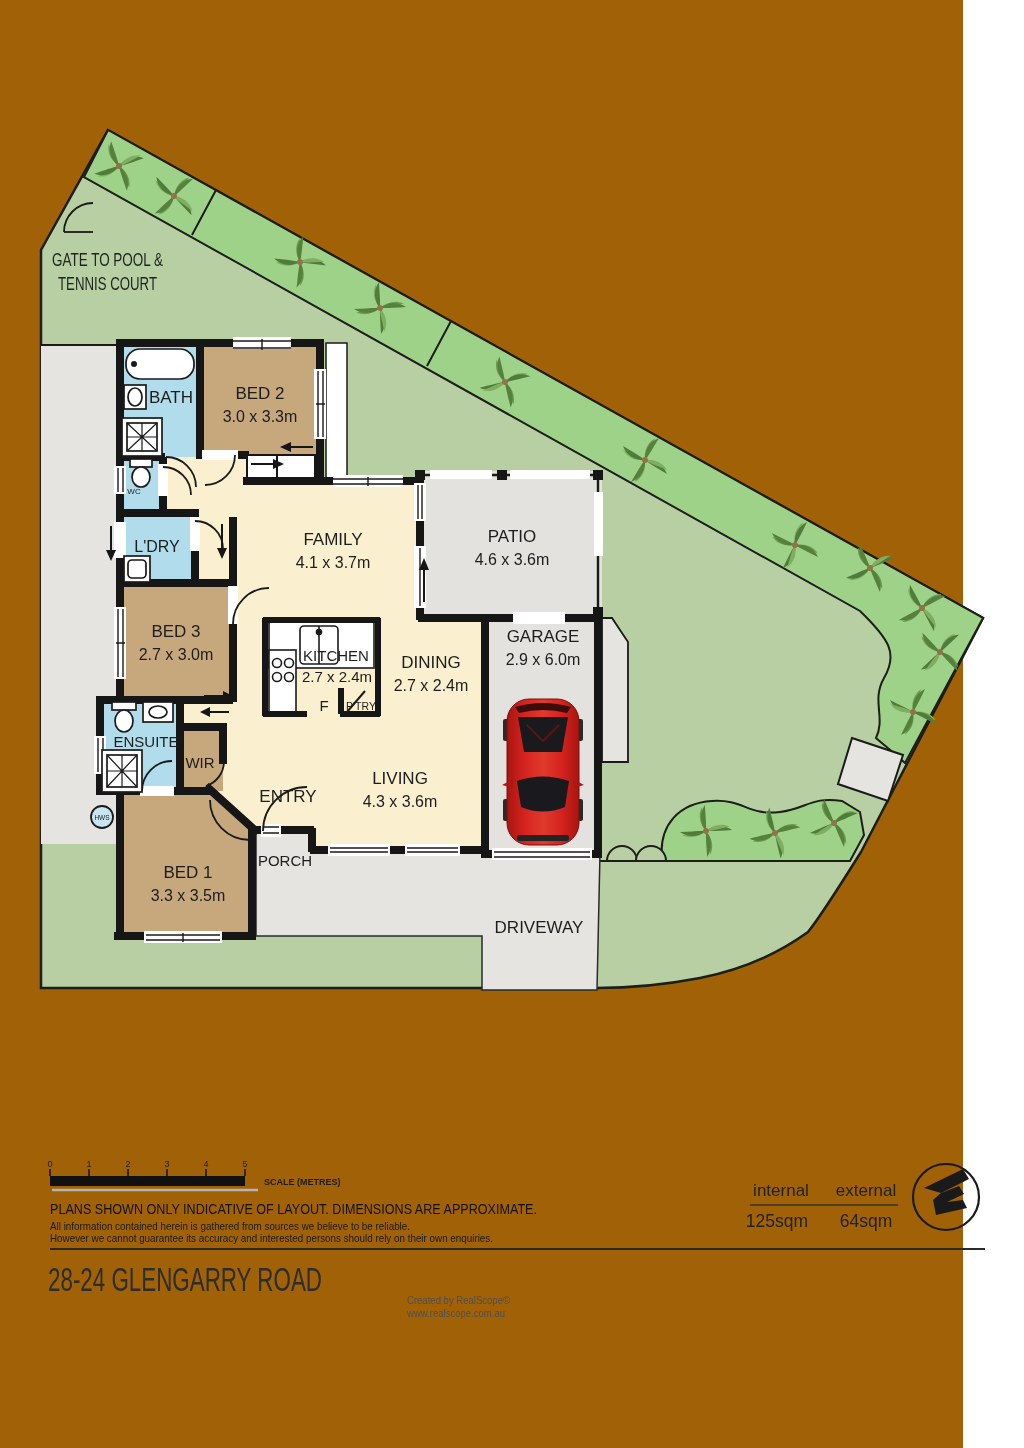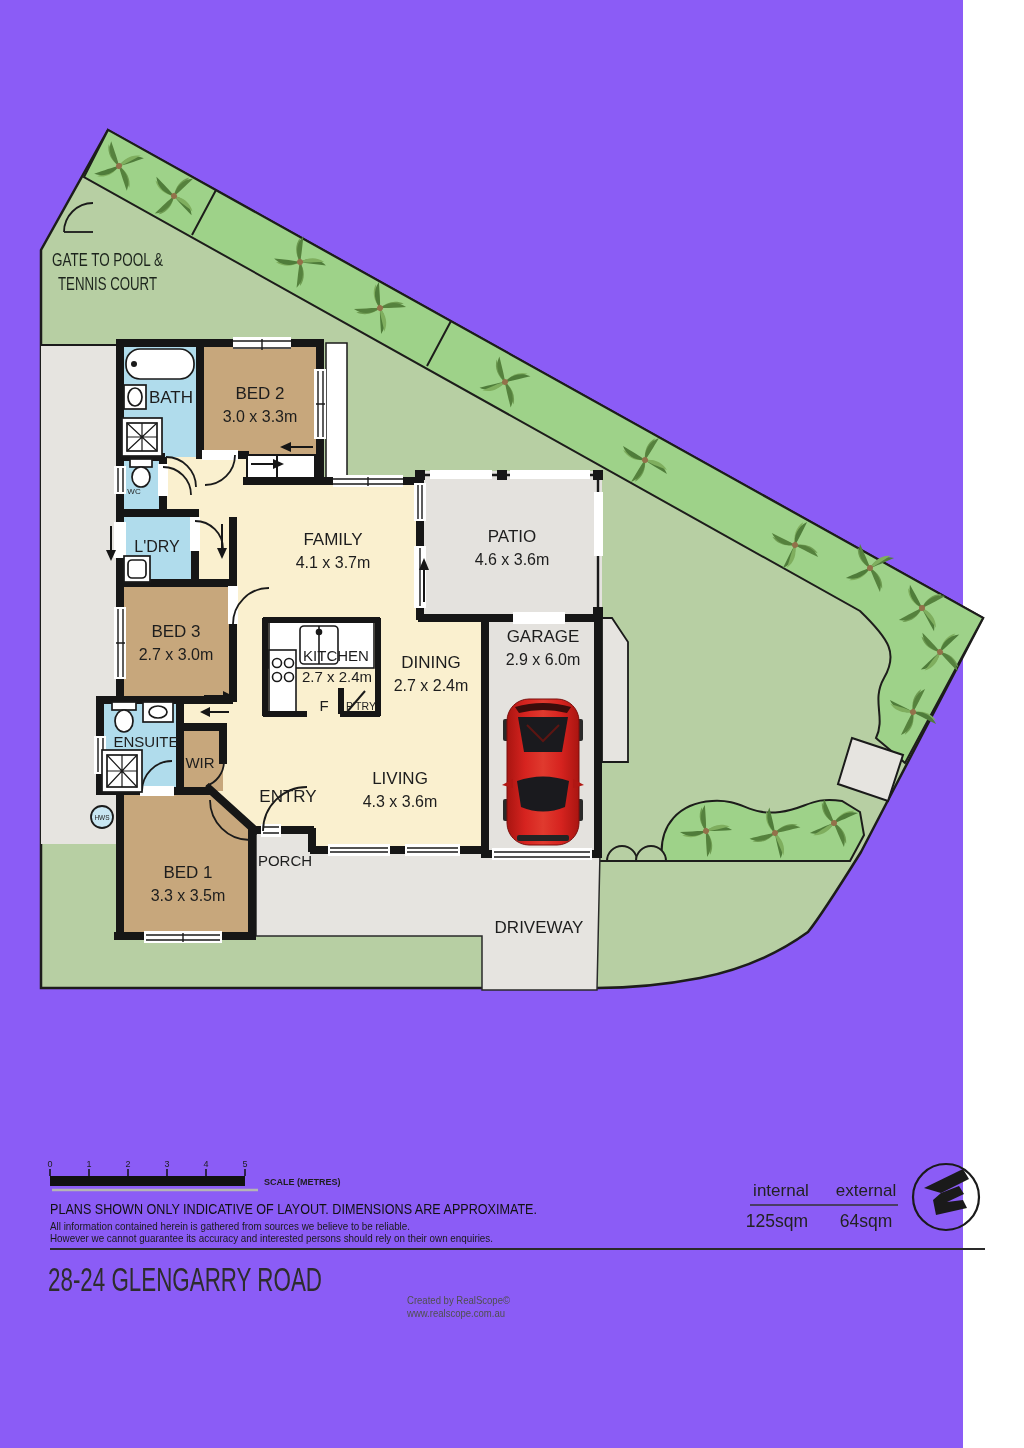--- a/index.html
+++ b/index.html
@@ -1,16 +1,16 @@
 <!DOCTYPE html>
 <html><head>
 <meta charset="utf-8">
 <style>
   html,body{margin:0;padding:0;background:#ffffff;}
-  .page{width:963px;height:1448px;position:relative;background:#8b5cf6;font-family:"Liberation Sans",sans-serif;}
+  .page{width:963px;height:1448px;position:relative;background:#a16207;font-family:"Liberation Sans",sans-serif;}
   svg{display:block;}
   text{font-family:"Liberation Sans",sans-serif;fill:#1d1d1d;}
   .rname{font-size:17px;}
   .rdims{font-size:16px;}
   .tiny{font-size:8px;}
   .mid{text-anchor:middle;}
 </style>
 </head>
 <body>
 

